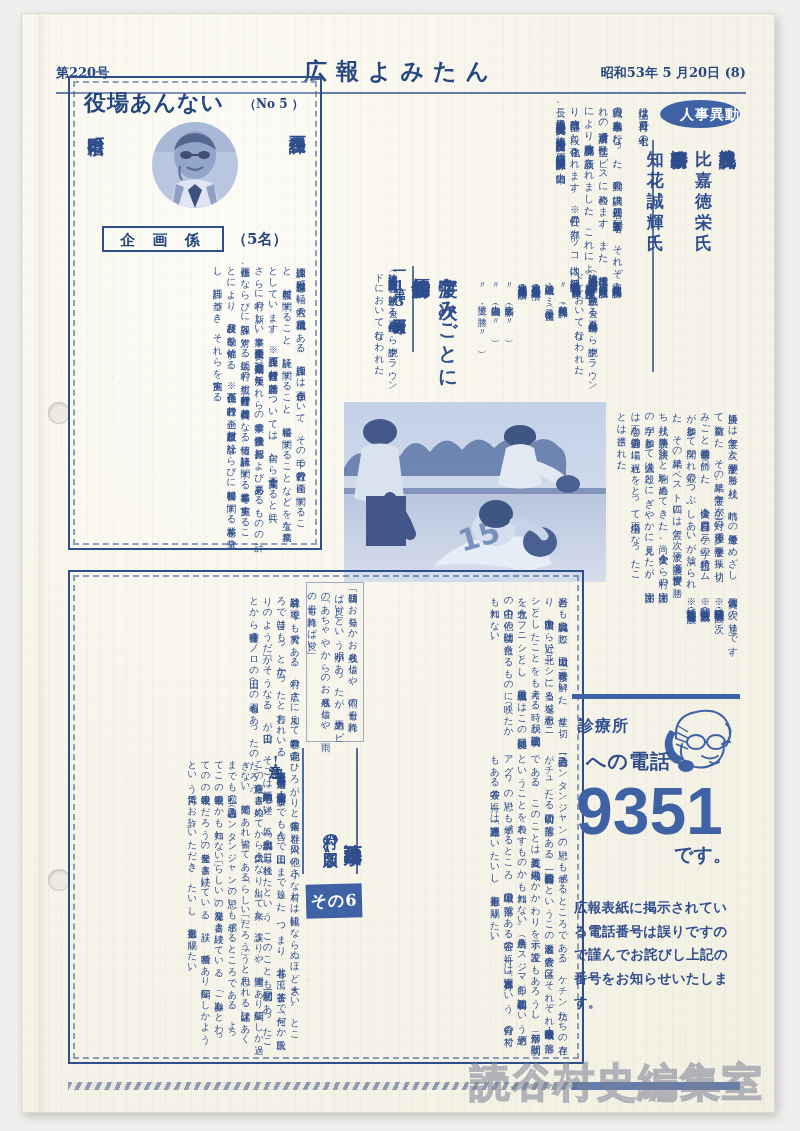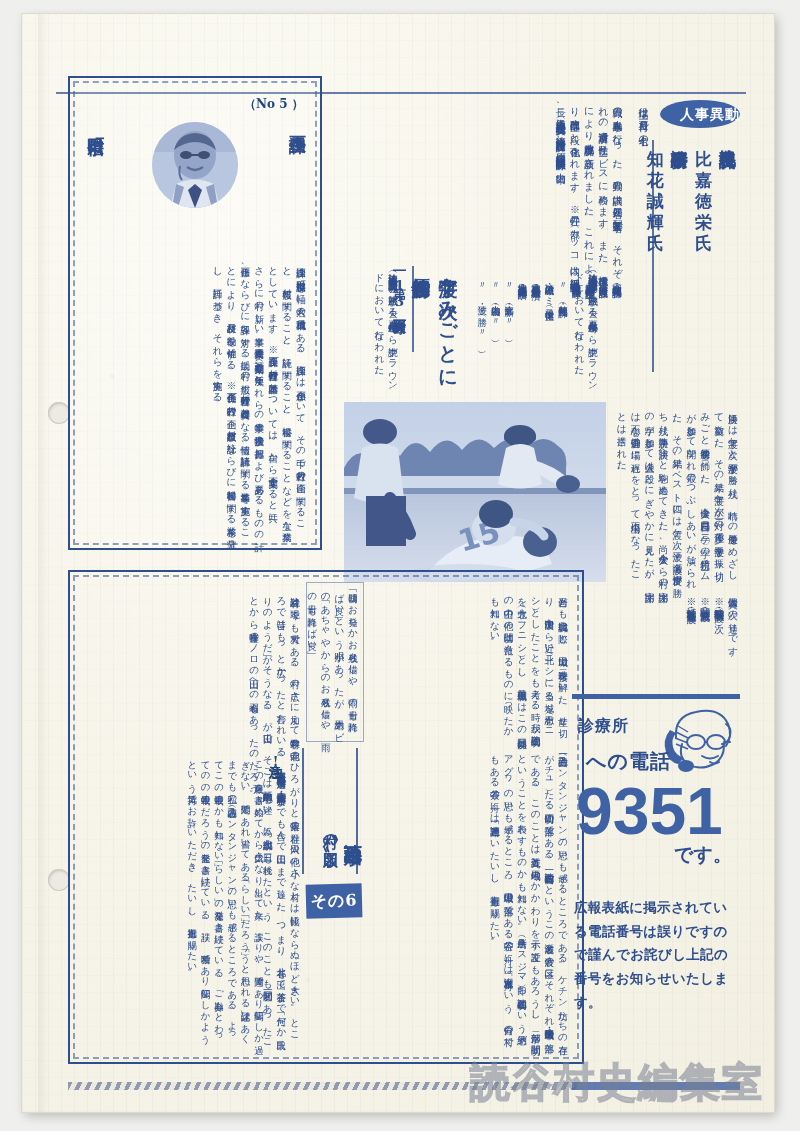--- a/index.html
+++ b/index.html
@@ -235,23 +235,32 @@
 
 <div id="scan">
   <div id="paper">
 
     <div id="showthrough"></div>
     <div id="grain"></div>
     <div class="fold"></div>
     <div class="hole" id="hole1"></div>
     <div class="hole" id="hole2"></div>
 
+    <div id="masthead">
+      <div id="issue-no">第220号</div>
+      <div id="paper-title">広報よみたん</div>
+      <div id="issue-date">
+        <span>昭和53年 5 月20日</span>
+        <span>(8)</span>
+      </div>
+    </div>
     <div id="masthead-rule"></div>
 
     <div id="yakuba-box">
+      <div id="yakuba-title">役場あんない</div>
       <div id="yakuba-no">（No 5 ）</div>
 
       <div id="portrait">
         <svg viewBox="0 0 86 86" aria-hidden="true">
           <defs>
             <clipPath id="pc">
                 <circle cx="43" cy="43" r="43"></circle>
               </clipPath>
           </defs>
           <g clip-path="url(#pc)">
@@ -268,20 +277,24 @@
             <path d="M43 62 l-7 6 l7 18 l7 -18z" fill="#3d5183"></path>
             <path d="M24 62 l8 3 l-6 21 h-6z" fill="#8fa0c4"></path>
             <path d="M62 62 l-8 3 l6 21 h6z" fill="#8fa0c4"></path>
           </g>
         </svg>
       </div>
 
       <div class="v" id="kachou-title">企画課長</div>
       <div class="v" id="kachou-name">町田宗信</div>
 
+      <div id="kakari-row">
+        <div id="kakari-name">企 画 係</div>
+        <div id="kakari-count">（5名）</div>
+      </div>
 
       <div class="v vtext" id="yakuba-body">企画課は町田宗信課長を軸に六名の職員構成である。企画課には企画係がいて、その中で村行政の企画に関すること、村広報に関すること、統計に関すること、秘書に関することなどを主な業務としています。※企画課長―村行政運営の基本計画については、自から企画立案すると共に、さらに村の新しい事業、重要業務の計画立案（長期、短年次）それらの事業の進捗状況の把握および必要あるものの計画修正、ならびに各課に対する援助、村の広報、村行政運営の基礎資料となる情報、諸統計に関する業務等を実施することにより、村長及び助役を補佐する。※企画係長―村行政の企画、村広報及び統計ならびに村秘書に関する業務を分掌し、計画に基づき、それらを実施する。</div>
     </div>
 
     <div id="jinji-badge">人事異動</div>
     <div id="jinji-divider"></div>
 
     <div class="v" id="jinji-head">
       <div class="l1">農地改良課長に</div>
       <div class="l1">比 嘉 徳 栄 氏</div>

